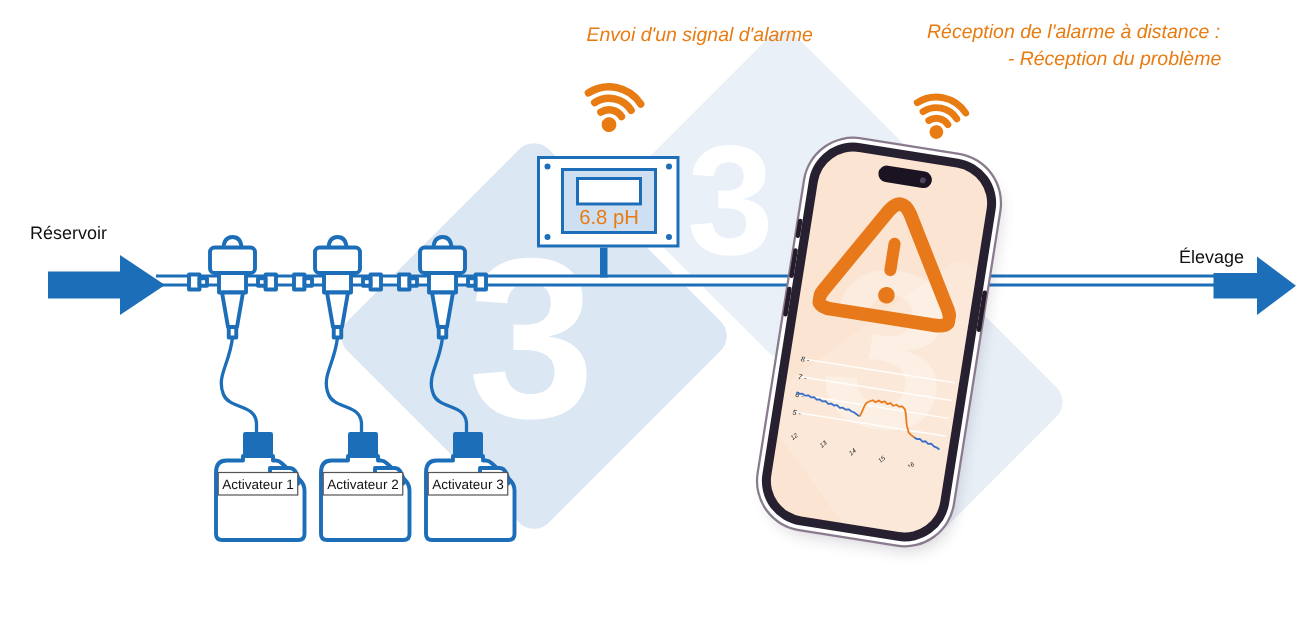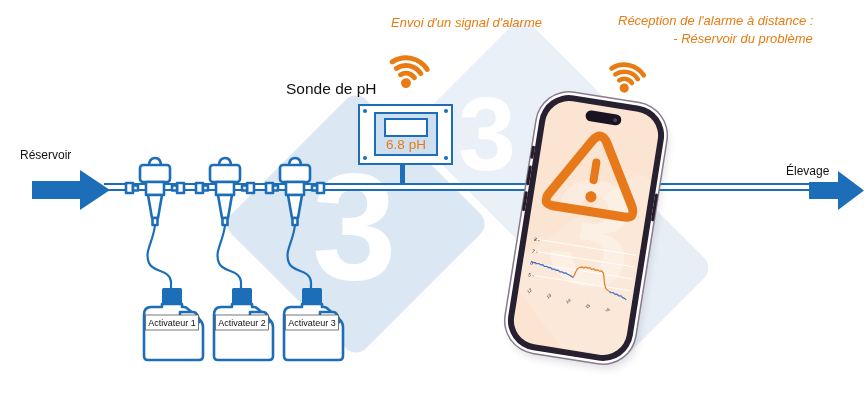--- a/index.html
+++ b/index.html
@@ -123,37 +123,36 @@
     <use href="#dosing-unit-shape"></use>
     <rect x="25.5" y="160" width="53" height="15" fill="#fff" stroke="#555" stroke-width="0.8"></rect>
     <text x="52" y="171" text-anchor="middle" font-size="9" fill="#111">Activateur 2</text>
   </svg>
   <svg class="unit unit-3" viewBox="0 0 90 210">
     <use href="#dosing-unit-shape"></use>
     <rect x="25.5" y="160" width="53" height="15" fill="#fff" stroke="#555" stroke-width="0.8"></rect>
     <text x="52" y="171" text-anchor="middle" font-size="9" fill="#111">Activateur 3</text>
   </svg>
 
-  <span class="lbl lbl-sonde">Sonde de pH</span>
   <div class="sonde-stem"></div>
   <div class="sonde-box">
     <span class="screw" style="left:3px;top:3px"></span>
     <span class="screw" style="right:3px;top:3px"></span>
     <span class="screw" style="left:3px;bottom:3px"></span>
     <span class="screw" style="right:3px;bottom:3px"></span>
     <div class="sonde-panel">
       <div class="sonde-window"></div>
       <div class="sonde-value">6.8 pH</div>
     </div>
   </div>
 
   <span class="orange-text txt-envoi">Envoi d'un signal d'alarme</span>
   <div class="orange-text reception">
     <span>Réception de l'alarme à distance :</span>
-    <span class="rec-line">- Réservoir du problème</span>
+    <span class="rec-line">- Réception du problème</span>
   </div>
 
   <svg class="wifi wifi-1" width="54" height="54" viewBox="0 0 60 60">
     <g stroke="#e87c12" stroke-width="5.5" fill="none" stroke-linecap="round">
       <path d="M22.2 38.2 A11 11 0 0 1 37.8 38.2"></path>
       <path d="M16.2 32.2 A19.5 19.5 0 0 1 43.8 32.2"></path>
       <path d="M10.2 26.2 A28 28 0 0 1 49.8 26.2"></path>
     </g>
     <circle cx="30" cy="46" r="5.5" fill="#e87c12"></circle>
   </svg>

